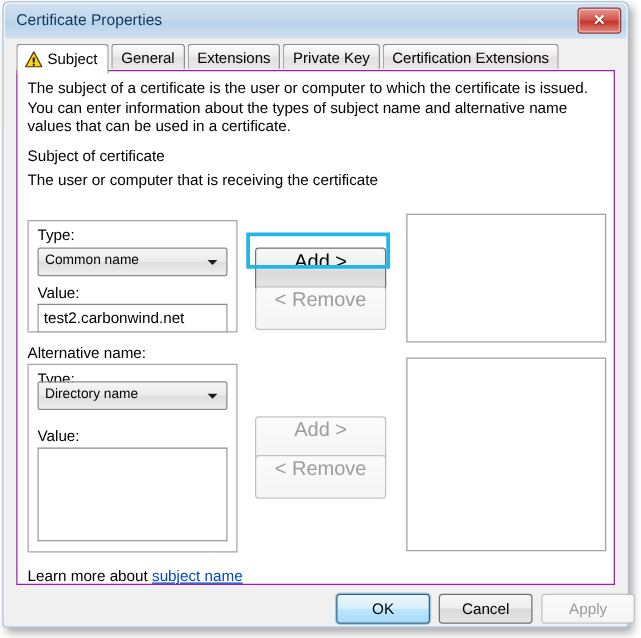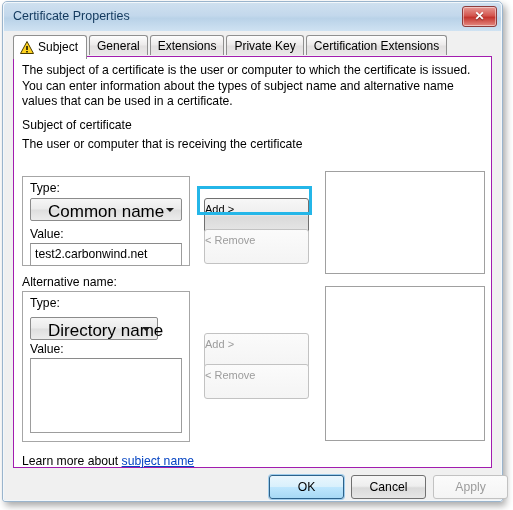--- a/index.html
+++ b/index.html
@@ -198,24 +198,23 @@
     height: 23px;
     border: 1px solid #8b8b8b;
     border-radius: 2px;
     background: linear-gradient(to bottom, #f6f6f6 0%, #ebebeb 48%, #dedede 52%, #ececec 100%);
     cursor: pointer;
   }
   .combo-text {
     position: absolute;
     left: 5px;
     top: 3px;
-    font-size: 17px;
+    font-size: 11px;
     color: #000;
     white-space: nowrap;
-    margin-left: 12px;
   }
   .combo-arrow {
     position: absolute;
     right: 7px;
     top: 9px;
     width: 0;
     height: 0;
     border-left: 4px solid transparent;
     border-right: 4px solid transparent;
     border-top: 4px solid #1d1d1d;
@@ -241,23 +240,23 @@
   }
 
   
   .btn {
     position: absolute;
     box-sizing: border-box;
     height: 35px;
     border: 1px solid #8b8b8b;
     border-radius: 3px;
     background: linear-gradient(to bottom, #f4f4f4 0%, #ececec 48%, #dcdcdc 52%, #e9e9e9 100%);
-    font-size: 11px;
-    color: #000;
-    text-align: left;
+    font-size: 16px;
+    color: #000;
+    text-align: center;
     line-height: 21px;
     cursor: pointer;
     white-space: nowrap;
   }
   .btn.disabled {
     color: #9c9c9c;
     background: linear-gradient(to bottom, #fbfbfb 0%, #f4f4f4 100%);
     border-color: #c2c2c2;
     cursor: default;
   }
@@ -378,21 +377,21 @@
 
       <div class="btn strong" style="left:190px; top:141px; width:105px;">Add &gt;</div>
       <div class="btn disabled" style="left:190px; top:172px; width:105px;">&lt; Remove</div>
 
       <div class="listbox" style="left:311px; top:114px; width:160px; height:103px;"></div>
 
       <div class="grouplabel" style="left:8px; top:218px;">Alternative name:</div>
       <div class="groupbox" style="left:8px; top:234px; width:168px; height:151px;"></div>
 
       <div class="fieldlabel" style="left:16px; top:239px;">Type:</div>
-      <div class="combo" style="left:16px; top:260px; width:128px;">
+      <div class="combo" style="left:16px; top:248px; width:152px;">
         <span class="combo-text">Directory name</span>
         <span class="combo-arrow"></span>
       </div>
 
       <div class="fieldlabel" style="left:16px; top:285px;">Value:</div>
       <div class="textbox" style="left:16px; top:301px; width:152px; height:75px;">
         <span class="textbox-val"></span>
       </div>
 
       <div class="btn disabled" style="left:190px; top:276px; width:105px;">Add &gt;</div>

